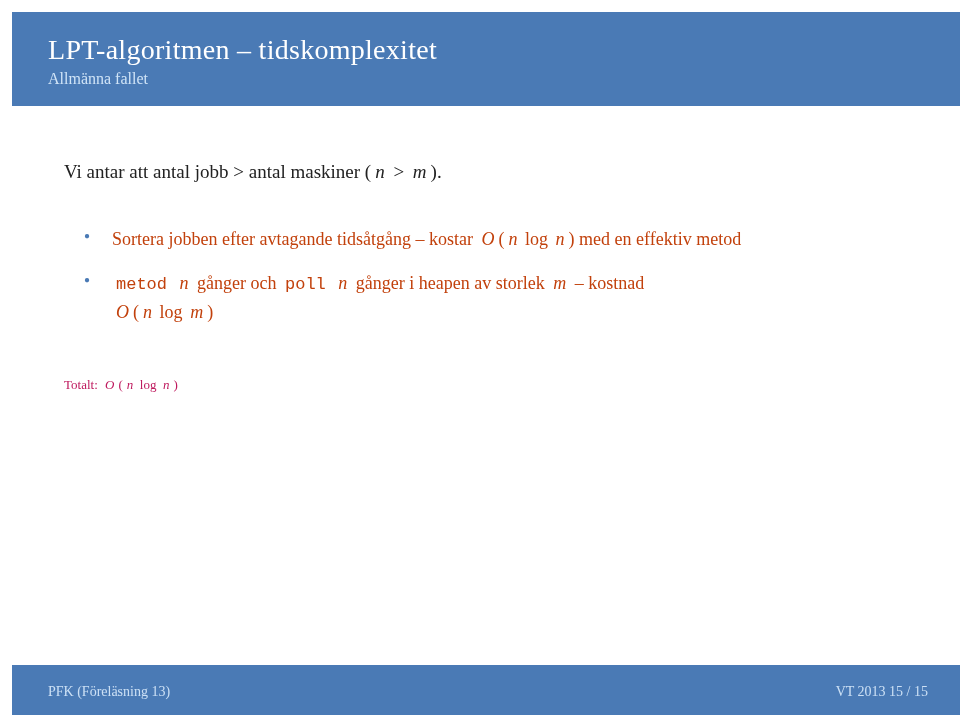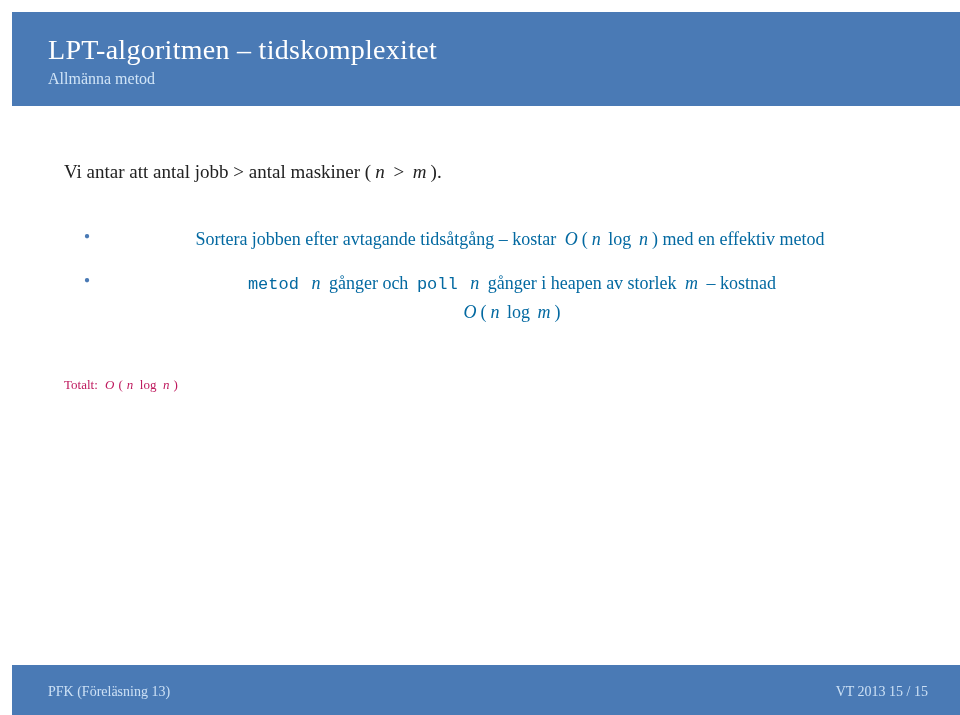--- a/index.html
+++ b/index.html
@@ -56,26 +56,25 @@
     }
 
     .bullet-list {
       list-style: none;
       margin-left: 20px;
       margin-bottom: 24px;
     }
 
     .bullet-list li {
       font-size: 18px;
-      color: #0369a1;
+      color: #c2410c;
       margin-bottom: 16px;
       padding-left: 28px;
       position: relative;
       line-height: 1.6;
-      text-align: center;
     }
 
     .bullet-list li::before {
       content: '●';
       position: absolute;
       left: 0;
       top: 2px;
       font-size: 10px;
       color: #4a7ab5;
       line-height: 1.8;
@@ -118,21 +117,21 @@
     .footer-right {
       color: #cce0f5;
       font-size: 14px;
     }
   </style>
 </head>
 <body>
 
 <div class="header">
   <div class="header-title">LPT-algoritmen – tidskomplexitet</div>
-  <div class="header-subtitle">Allmänna metod</div>
+  <div class="header-subtitle">Allmänna fallet</div>
 </div>
 
 <div class="main-content">
 
   <div class="intro-line">
     Vi antar att antal jobb &gt; antal maskiner (<span class="math-italic">n</span> &gt; <span class="math-italic">m</span>).
   </div>
 
   <ul class="bullet-list">
 

